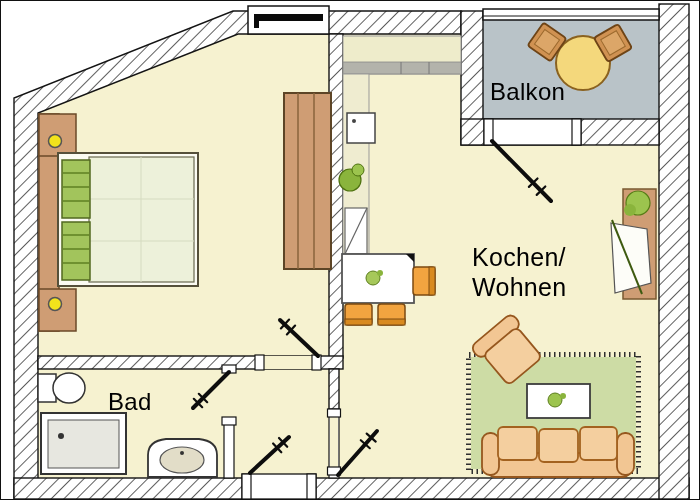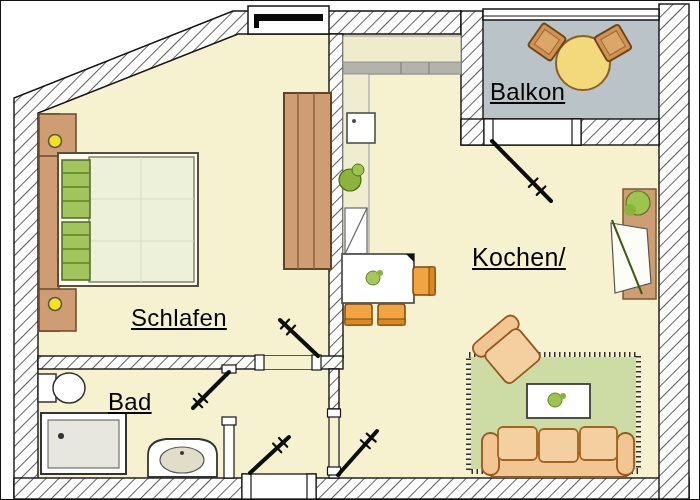--- a/index.html
+++ b/index.html
@@ -17,21 +17,20 @@
   .thinwall{fill:#ffffff;stroke:#141414;stroke-width:1.2;}
   .framecap{fill:#ffffff;stroke:#141414;stroke-width:1.2;}
   .doorleaf{stroke:#0d0d0d;stroke-width:4;stroke-linecap:round;}
   .doortick{stroke:#0d0d0d;stroke-width:2.2;stroke-linecap:round;}
   .room-label{
     position:absolute;
     color:var(--label-text,#000);
     font-size:24px;
     letter-spacing:0.3px;
     white-space:nowrap;
-    text-decoration:underline;
   }
   .room-label.two-line{font-size:25px;line-height:30px;}
 </style>
 </head>
 <body>
 
 <div class="canvas">
 <svg class="plan-svg" width="700" height="500" viewBox="0 0 700 500">
   <defs>
     <pattern id="hatch" width="9" height="9" patternUnits="userSpaceOnUse" patternTransform="rotate(45)">
@@ -255,19 +254,19 @@
       <line class="doortick" x1="286.2" y1="445.8" x2="278.0" y2="437.0"></line>
     </g>
     <g>
       <line class="doorleaf" x1="491" y1="140" x2="550" y2="200"></line>
       <line class="doortick" x1="527.9" y1="185.9" x2="536.5" y2="177.5"></line>
       <line class="doortick" x1="535.7" y1="193.9" x2="544.3" y2="185.5"></line>
     </g>
   </g>
 </svg>
 
-  <div class="room-label" style="left:130px;top:303px">Schlafen</div>
   <div class="room-label" style="left:107px;top:387px">Bad</div>
   <div class="room-label two-line" style="left:471px;top:241px">
     <div>Kochen/</div>
+    <div>Wohnen</div>
   </div>
   <div class="room-label" style="left:489px;top:77px">Balkon</div>
 </div>
 
 </body></html>

